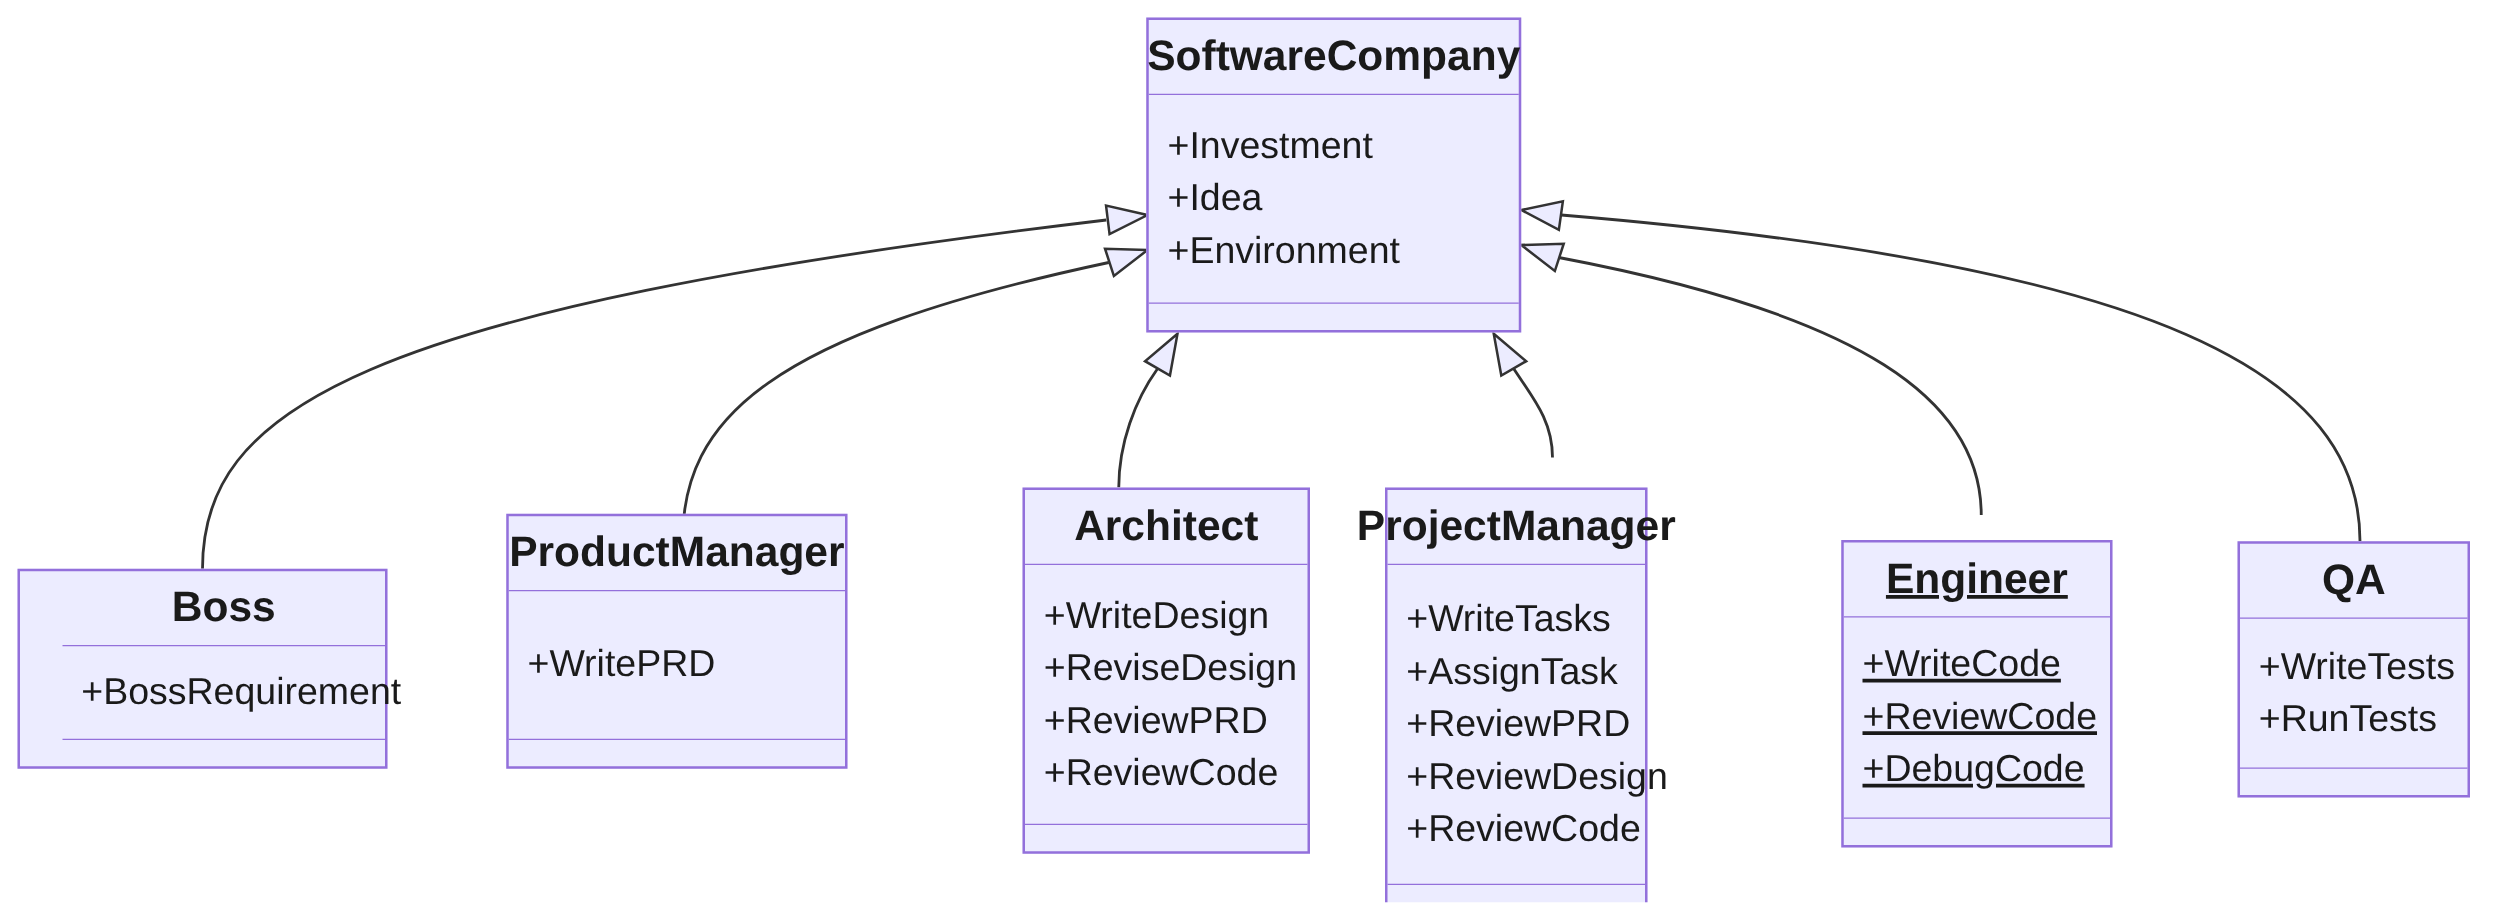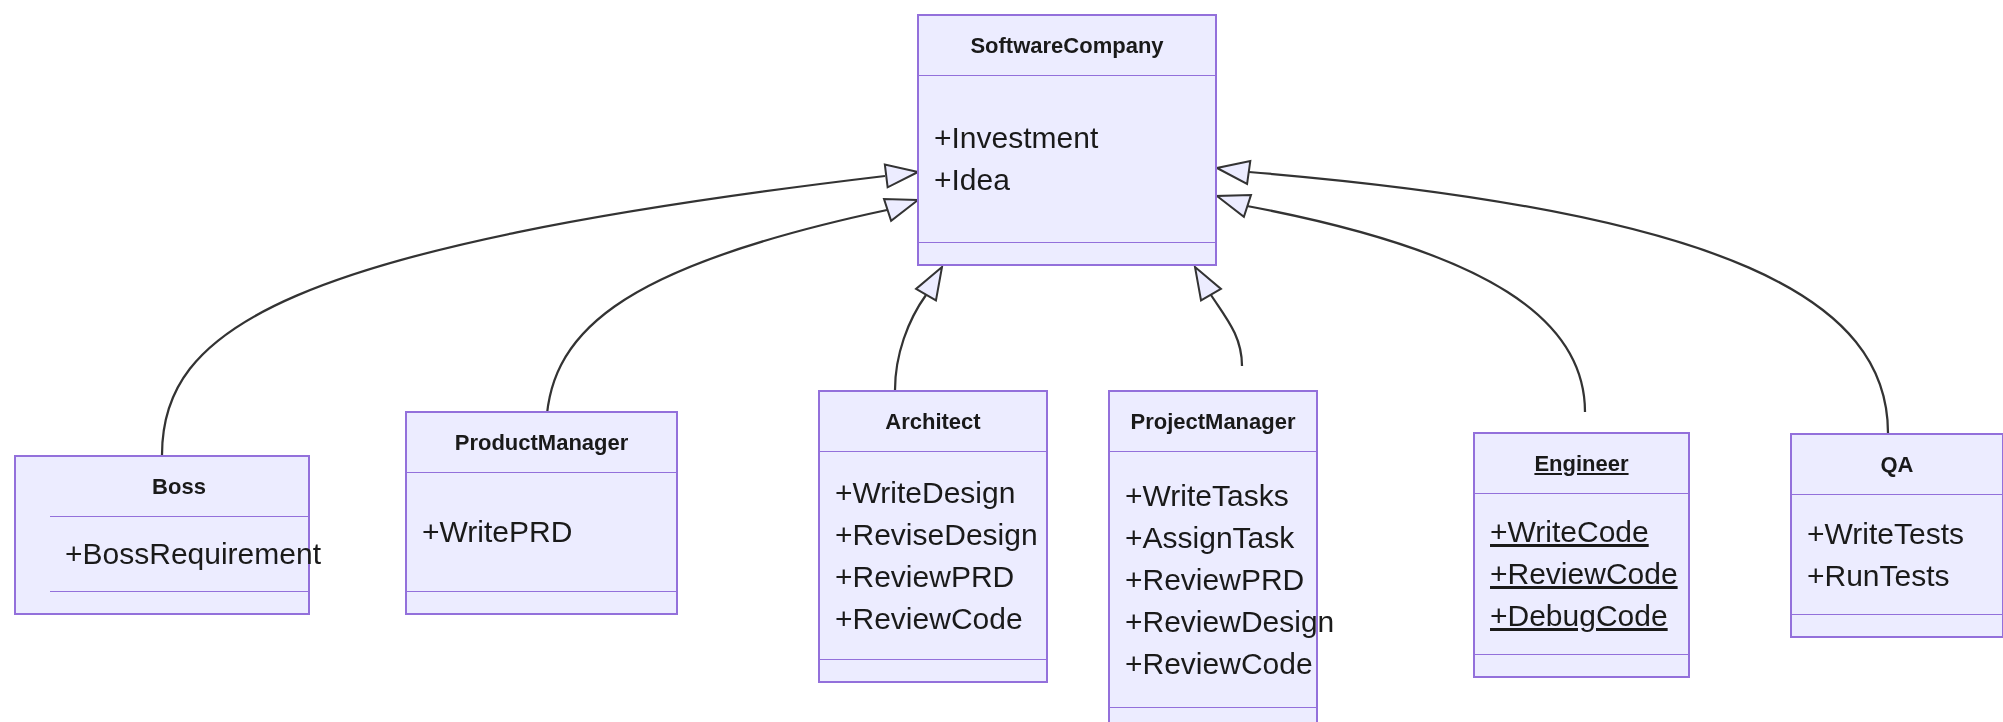--- a/index.html
+++ b/index.html
@@ -23,21 +23,21 @@
     border:2px solid #9370DB;
     color:#1a1a1a;
   }
   .uml-title{
     height:59px;
     flex:0 0 auto;
     display:flex;
     align-items:center;
     justify-content:center;
     font-weight:bold;
-    font-size:22px;
+    font-size:34px;
     border-bottom:1px solid #9370DB;
     white-space:nowrap;
   }
   .uml-attrs{
     flex:1 1 auto;
     display:flex;
     flex-direction:column;
     justify-content:center;
     align-items:flex-start;
     padding-left:15px;
@@ -53,21 +53,21 @@
     height:21px;
     border-top:1px solid #9370DB;
   }
   
   .c-softwarecompany{left:917px;top:14px;width:300px;height:252px;}
   .c-boss          {left:14px;  top:455px;width:296px;height:160px;padding-left:34px;}
   .c-productmanager{left:405px; top:411px;width:273px;height:204px;}
   .c-architect     {left:818px; top:390px;width:230px;height:293px;}
   .c-projectmanager{left:1108px;top:366px;width:210px;height:341px;margin-top:24px;}
   .c-engineer      {left:1473px;top:432px;width:217px;height:246px;text-decoration:underline;}
-  .c-qa            {left:1790px;top:433px;width:214px;height:205px;}
+  .c-qa            {left:1790px;top:433px;width:186px;height:205px;}
 </style>
 </head>
 <body>
 
 <div id="canvas">
 
   <svg id="edges" viewBox="0 0 2003 722" xmlns="http://www.w3.org/2000/svg">
 
     <path class="edge" d="M 162 455 C 162 330 280 248 885 176"></path>
     <path class="arrowhead" d="M 0 0 L -32 -11.5 L -32 11.5 Z" transform="translate(918,172) rotate(-7)"></path>
@@ -86,20 +86,21 @@
 
     <path class="edge" d="M 1888 433 C 1888 300 1730 212 1249 172"></path>
     <path class="arrowhead" d="M 0 0 L -32 -11.5 L -32 11.5 Z" transform="translate(1217,168) rotate(188)"></path>
   </svg>
 
   <div class="uml-class c-softwarecompany">
     <div class="uml-title">SoftwareCompany</div>
     <div class="uml-attrs">
       <div class="uml-member">+Investment</div>
       <div class="uml-member">+Idea</div>
+      <div class="uml-member">+Environment</div>
     </div>
     <div class="uml-methods"></div>
   </div>
 
   <div class="uml-class c-boss">
     <div class="uml-title">Boss</div>
     <div class="uml-attrs">
       <div class="uml-member">+BossRequirement</div>
     </div>
     <div class="uml-methods"></div>

